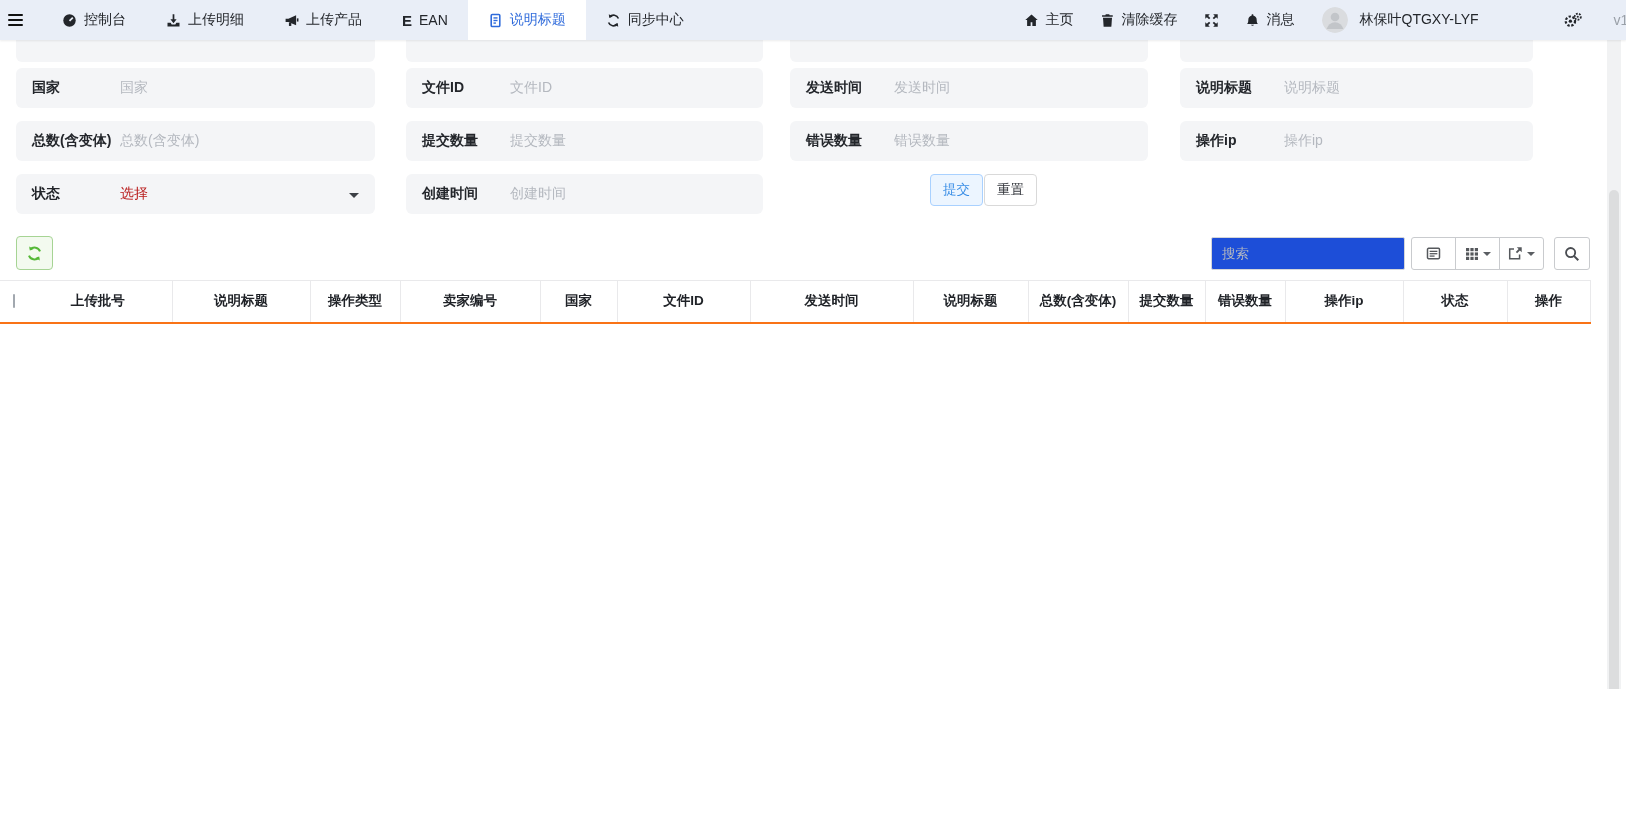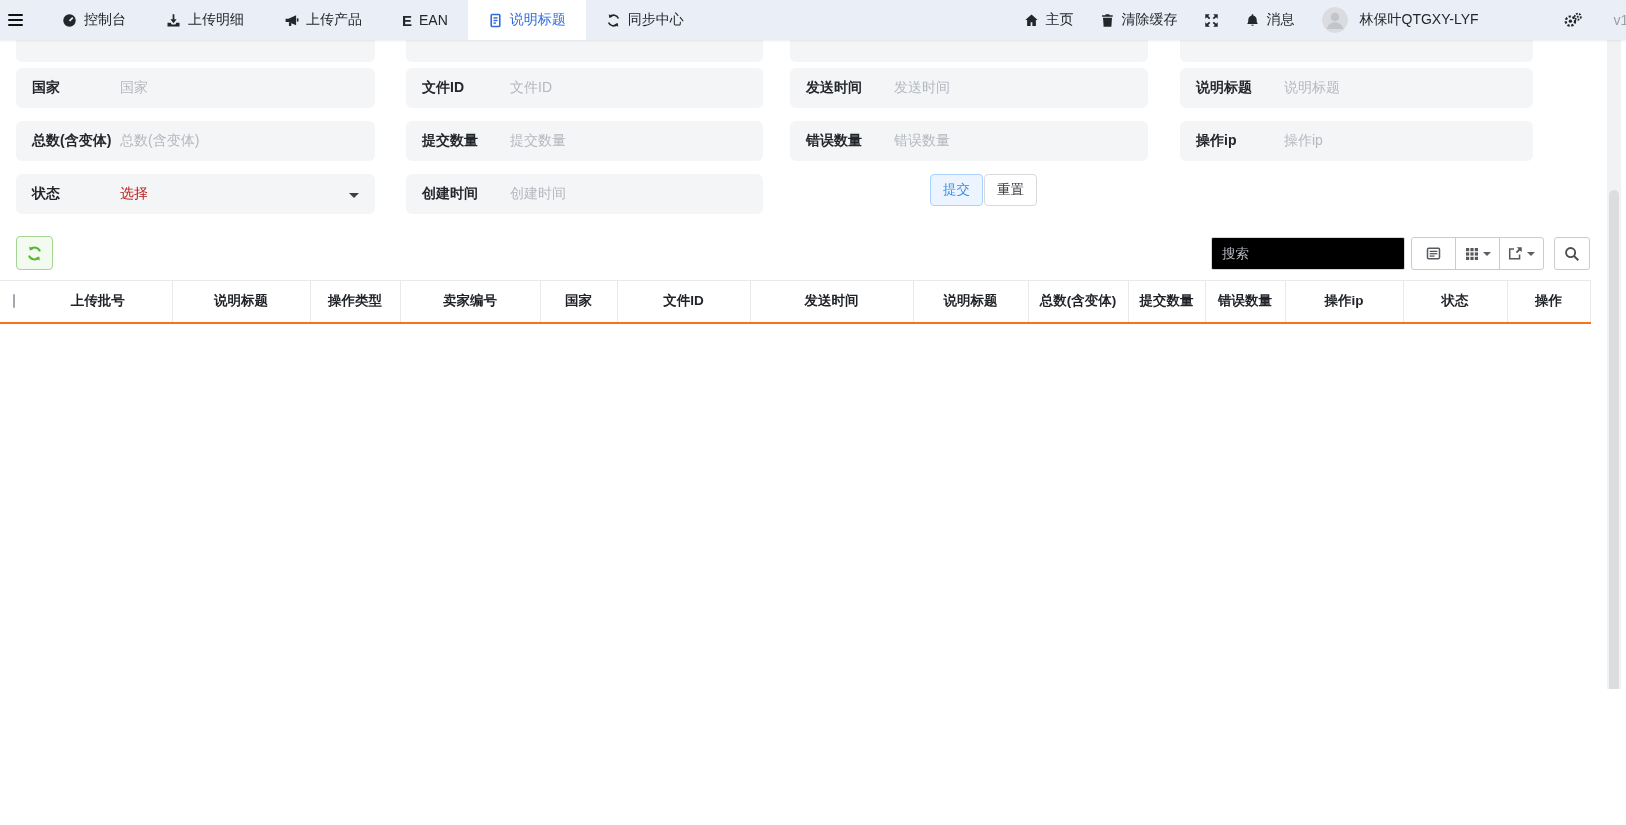--- a/index.html
+++ b/index.html
@@ -36,21 +36,21 @@
   .sel-caret{position:absolute;right:16px;width:0;height:0;border:5px solid transparent;border-top-color:#3c4046;top:19px}
   .btn{position:absolute;height:32px;border-radius:4px;font-size:13.5px;display:flex;align-items:center;
     padding:0 12px;cursor:pointer;border:1px solid #d9d9d9;background:#fff;color:#33363c}
   .btn-submit{left:930px;top:174px;background:#ecf5ff;border-color:#a9d1ff;color:#3a8ee6}
   .btn-reset{left:984px;top:174px}
 
   
   .refresh-btn{position:absolute;left:16px;top:236px;width:37px;height:34px;border:1px solid #a6d494;
     background:#f3faef;border-radius:4px;display:flex;align-items:center;justify-content:center;cursor:pointer}
   .search-input{position:absolute;left:1211px;top:237px;width:194px;height:33px;border:1px solid #d4d6d9;
-    border-radius:2px;display:flex;align-items:center;padding:0 10px;font-size:13.5px;color:#b4b8bf;background:#000000;cursor:text}
+    border-radius:2px;display:flex;align-items:center;padding:0 10px;font-size:13.5px;color:#b4b8bf;background:#1d4ed8;cursor:text}
   .tool-group{position:absolute;left:1411px;top:237px;height:33px;display:flex}
   .tool-btn{width:45px;height:33px;background:#fff;border:1px solid #c9cbce;display:flex;align-items:center;
     justify-content:center;gap:4px;color:#55585c;cursor:pointer;margin-left:-1px}
   .tool-btn:first-child{border-radius:3px 0 0 3px;margin-left:0}
   .tool-btn:last-child{border-radius:0 3px 3px 0}
   .search-btn{position:absolute;left:1554px;top:237px;width:36px;height:33px;background:#fff;border:1px solid #c9cbce;
     border-radius:3px;display:flex;align-items:center;justify-content:center;color:#4a4d52;cursor:pointer}
   .caret{width:0;height:0;border:4px solid transparent;border-top-color:#5b5e63;margin-top:5px}
 
   

